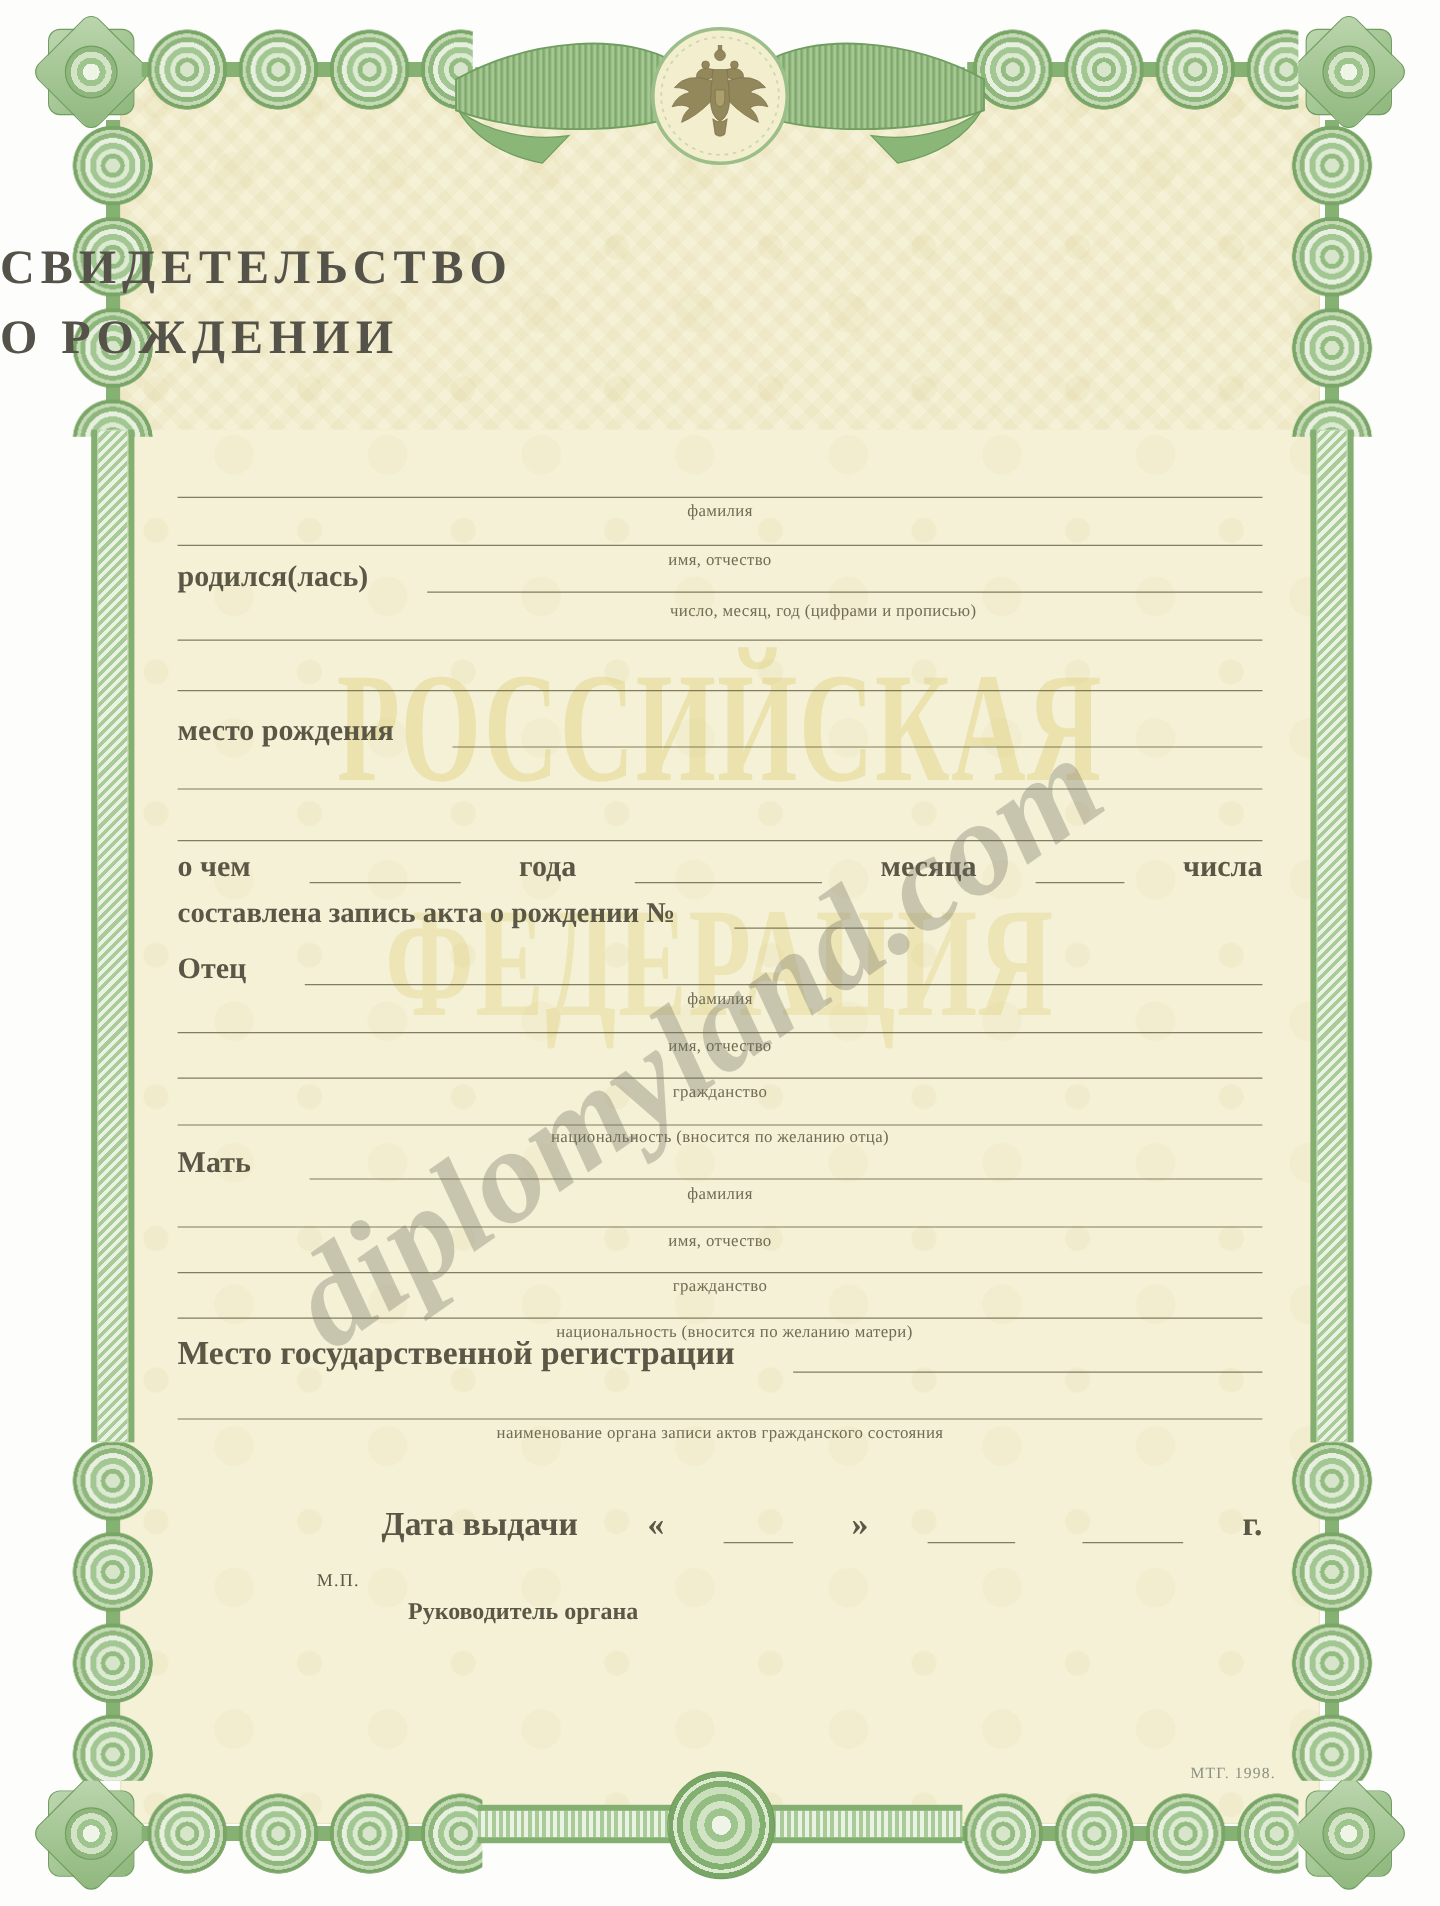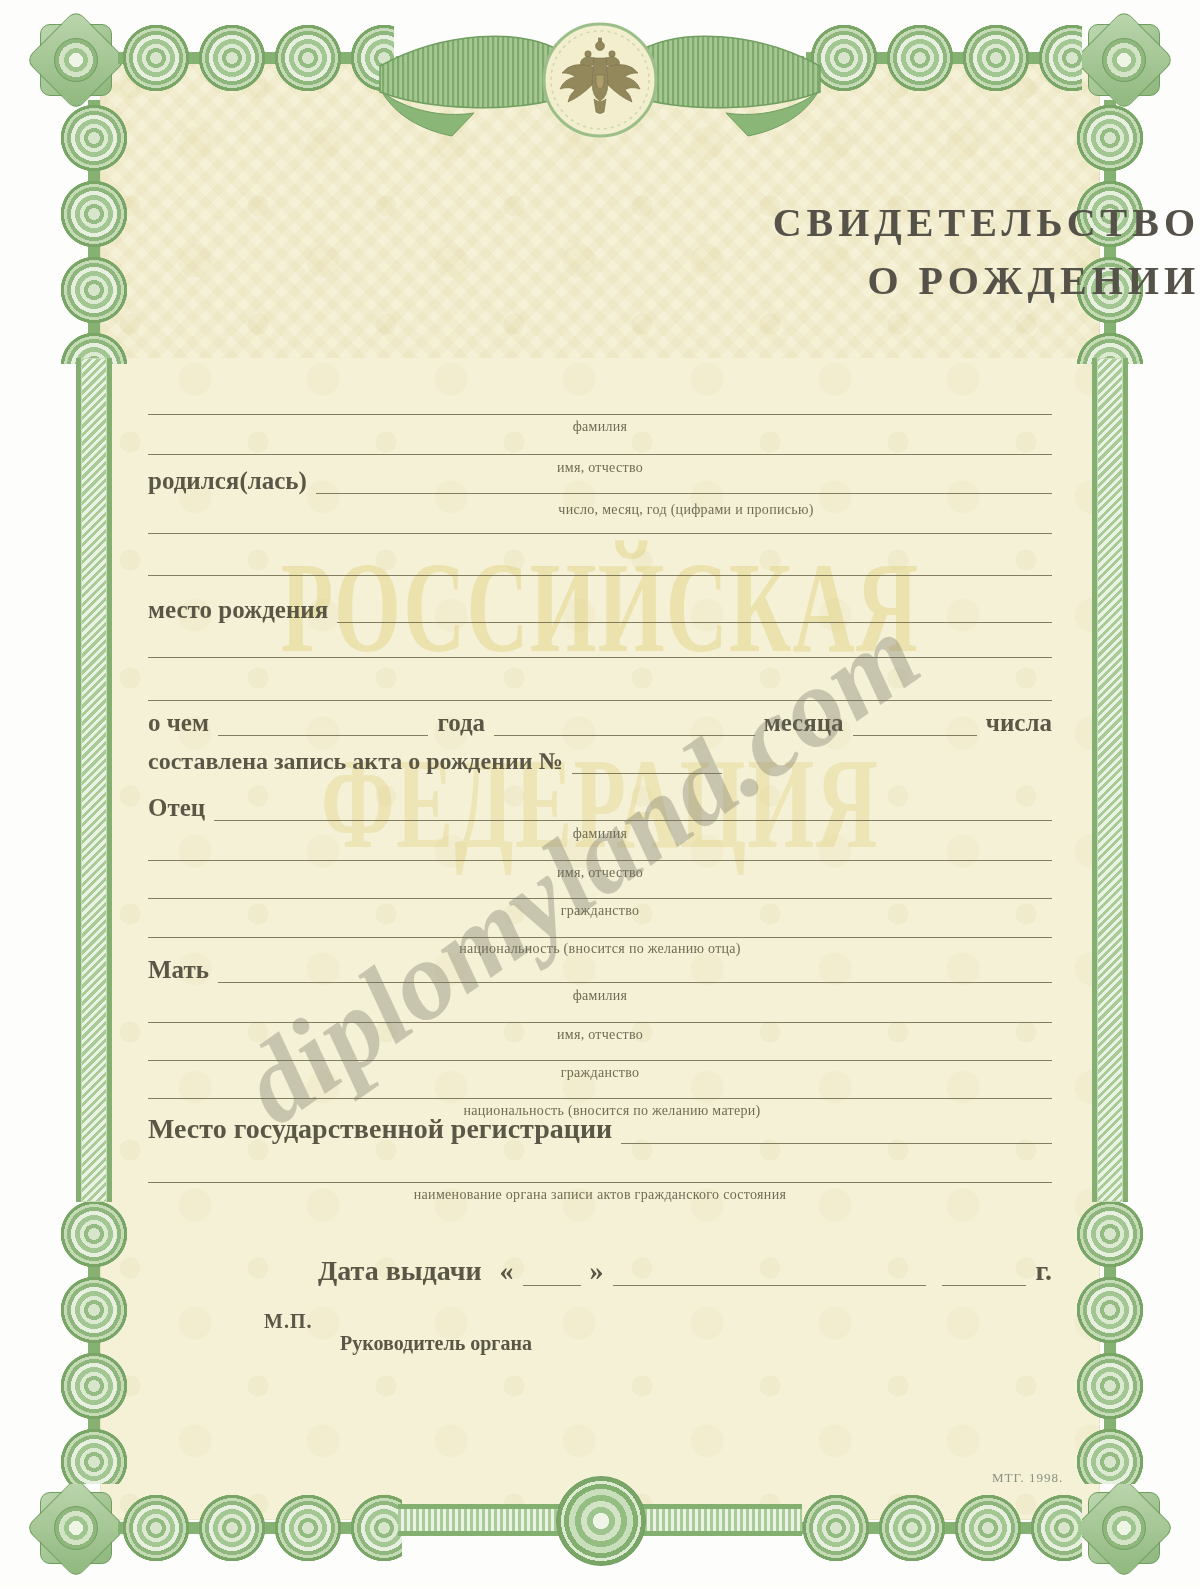--- a/index.html
+++ b/index.html
@@ -49,31 +49,31 @@
   .wm-word{position:absolute;left:0;right:0;text-align:center;font-weight:bold;
     font-size:130px;line-height:1;letter-spacing:2px;transform:scaleX(.66);
     color:rgba(222,206,118,.42);pointer-events:none;}
   .wm1{top:542px;}
   .wm2{top:738px;color:rgba(222,206,118,.34);}
   .wm-site{position:absolute;left:80px;top:808px;width:1000px;text-align:center;
     font-size:112px;line-height:1.1;font-style:italic;font-weight:bold;
     color:rgba(112,109,97,.33);transform:rotate(-35deg);pointer-events:none;}
   
   .content{position:absolute;inset:0;color:#5b5746;}
-  .title{position:absolute;top:194px;left:0;right:0;text-align:right;font-weight:bold;
+  .title{position:absolute;top:194px;left:0;right:0;text-align:left;font-weight:bold;
     font-size:40px;line-height:1.45;letter-spacing:5px;color:#55524a;}
-  .row{position:absolute;display:flex;align-items:flex-end;height:34px;}
+  .row{position:absolute;display:flex;align-items:flex-end;height:34px;gap:40px;}
   .rl{flex:1;align-self:flex-end;border-bottom:1.2px solid rgba(101,96,66,.8);height:2px;}
   .rl.fix{flex:none;}
   .lbl{font-weight:bold;font-size:25px;line-height:1;padding:0 9px 1px 9px;white-space:nowrap;}
   .row .lbl:first-child{padding-left:0;}
   .row .lbl:last-child{padding-right:0;margin-top:32px;}
   .lbl.md{font-size:28px;}
   .cap{position:absolute;font-size:14px;line-height:1;color:#716c55;text-align:center;letter-spacing:.3px;}
-  .seal{position:absolute;font-size:20px;letter-spacing:1px;font-weight:bold;}
+  .seal{position:absolute;font-size:15px;letter-spacing:1px;font-weight:normal;}
   .head-block{position:absolute;font-weight:bold;font-size:20px;line-height:1.3;}
   .head-line2{display:flex;align-items:flex-end;margin-top:4px;}
   .head-line2 .rl{min-width:120px;}
   .head-line2 span{white-space:nowrap;padding-right:10px;}
   .print-code{position:absolute;font-size:13px;letter-spacing:1px;color:#8a9180;}
 </style>
 </head>
 <body>
 
 <div class="page">

